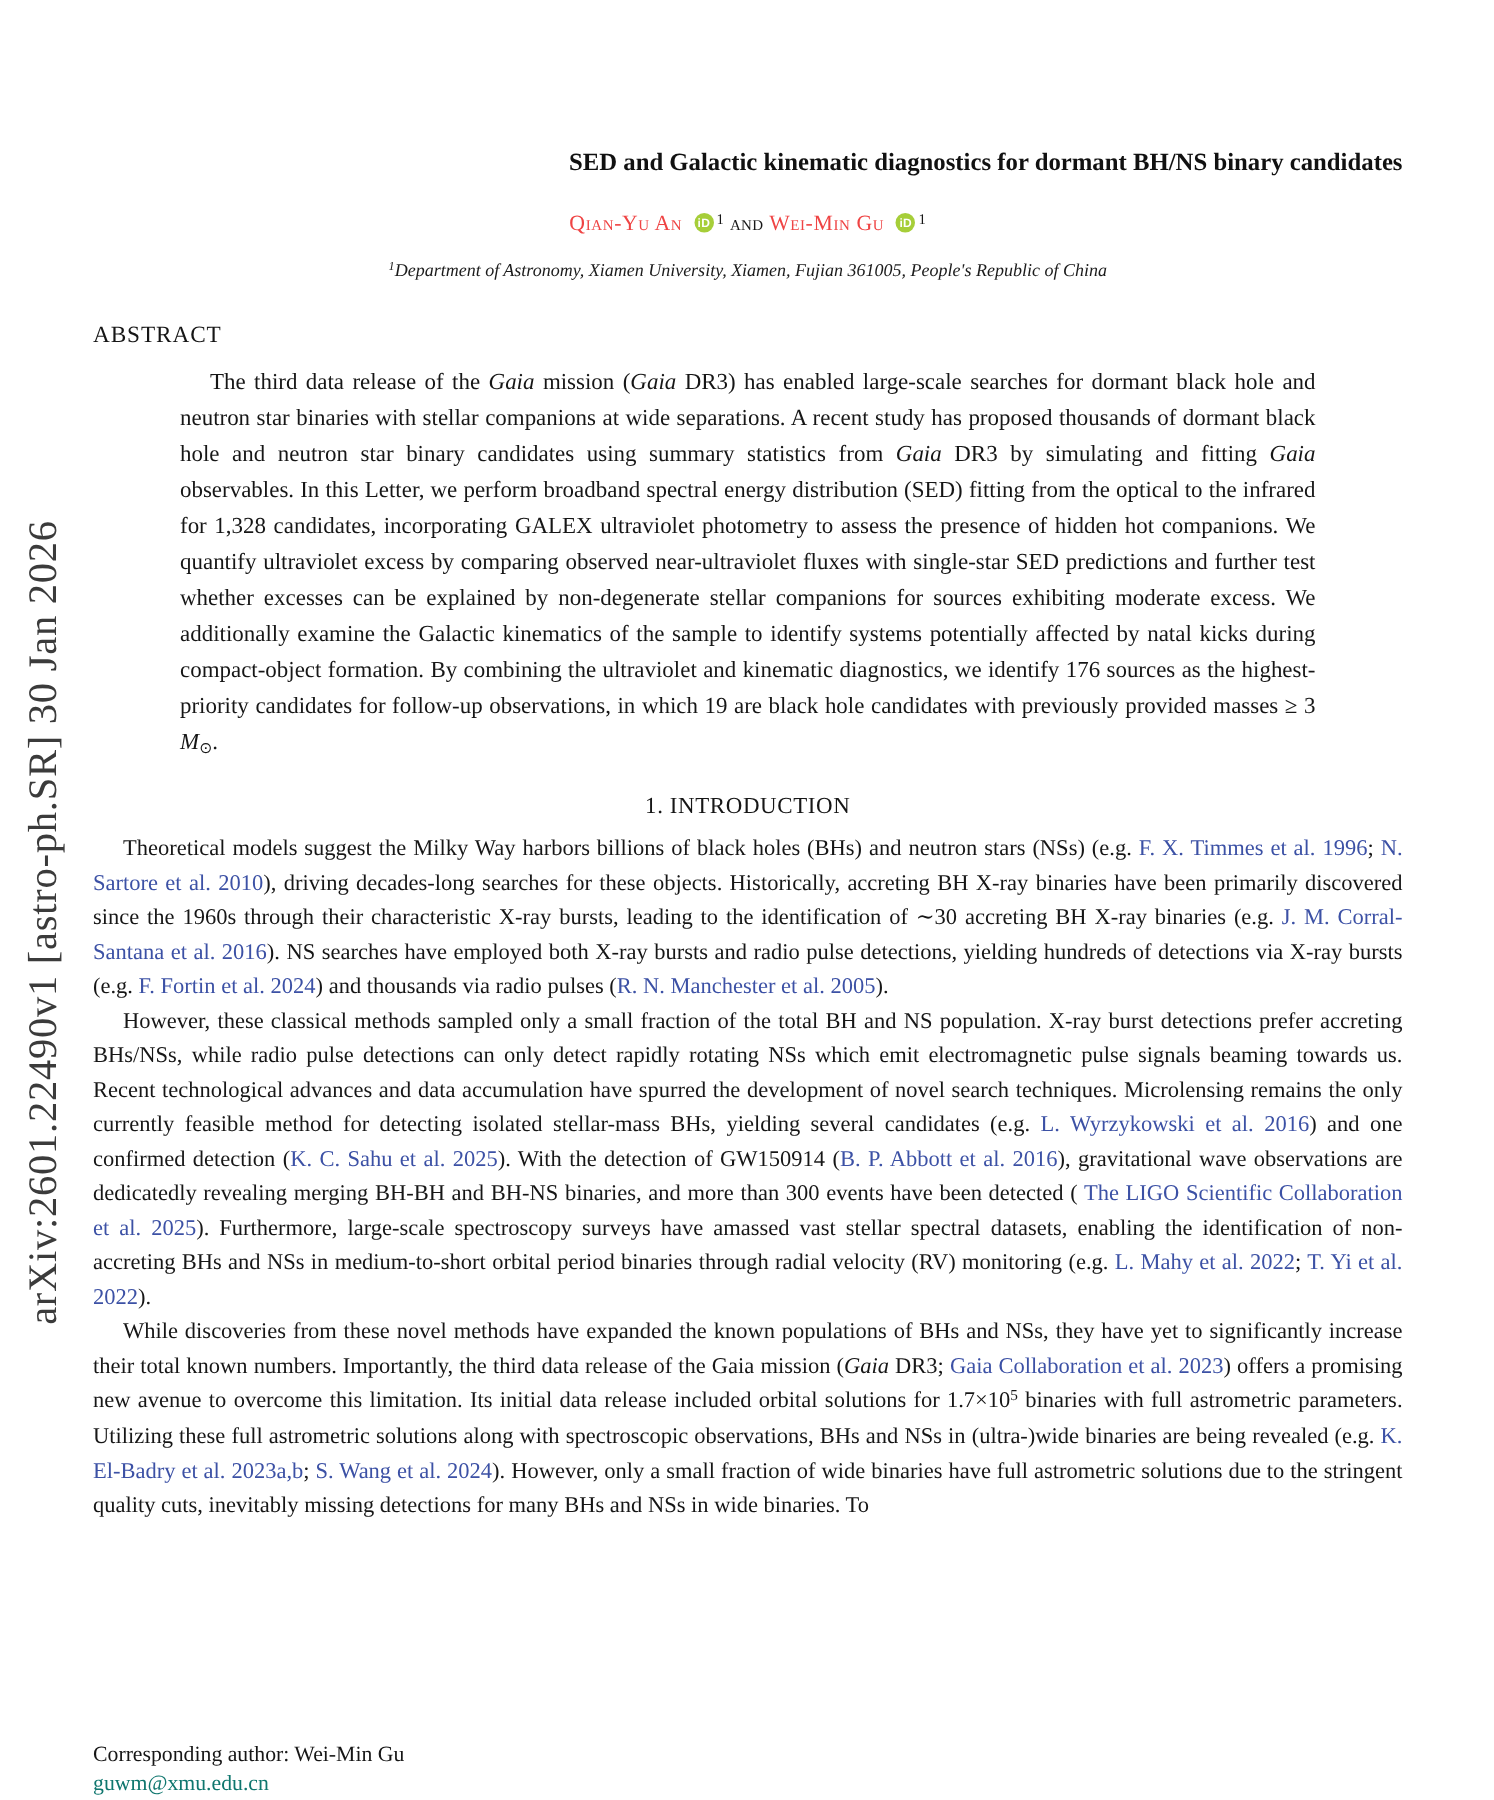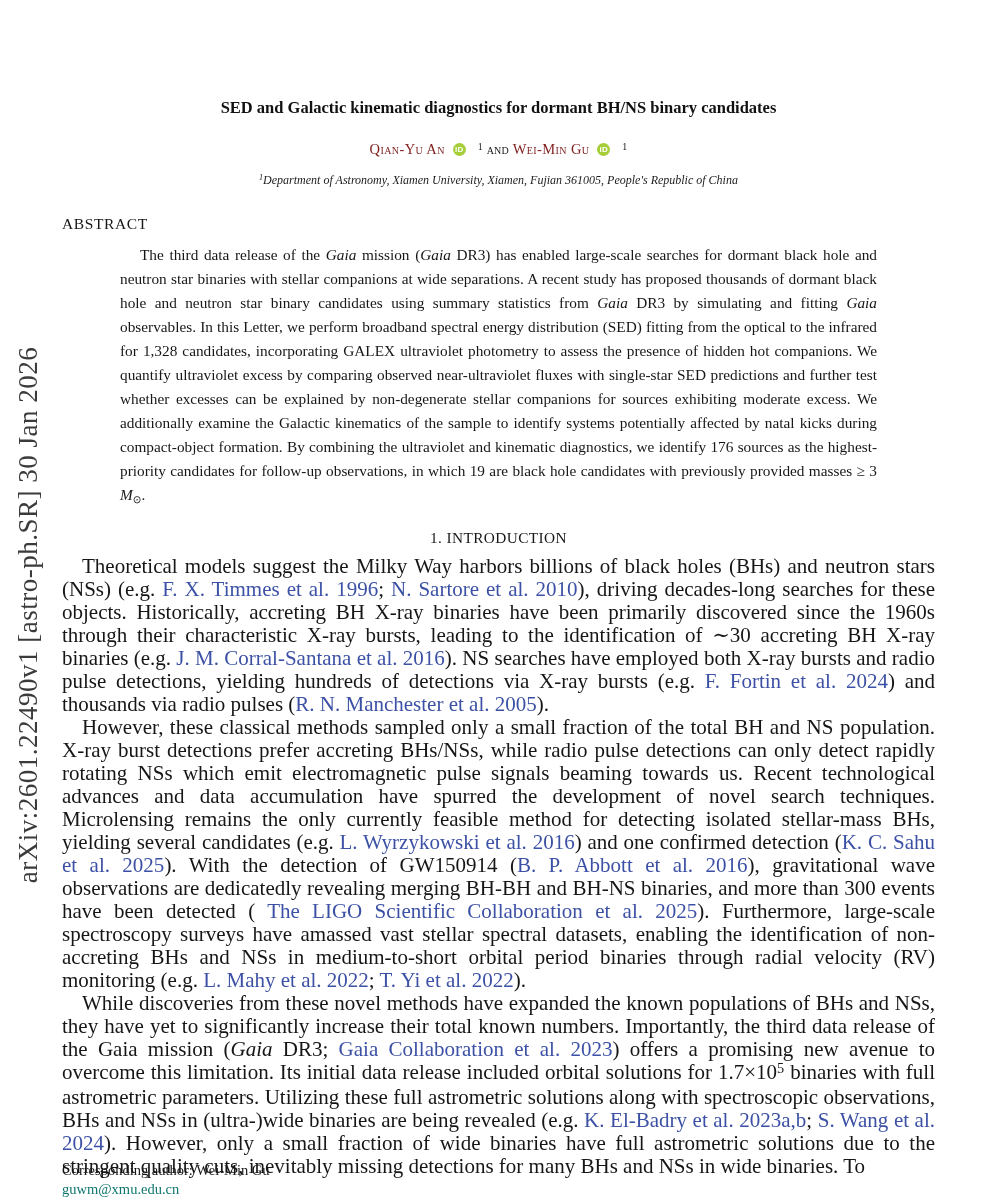--- a/index.html
+++ b/index.html
@@ -14,47 +14,47 @@
   .typeset-line { margin-top:1px; }
 
   .arxiv-stamp {
     position:absolute; width:770px; left:-357px; top:600px;
     transform:rotate(-90deg); text-align:center;
     font-size:27px; line-height:30px; color:#3b3b3b; letter-spacing:0.5px;
     white-space:nowrap;
   }
 
   .content { position:absolute; left:62px; top:0; width:873px; }
-  .title { text-align:center; margin-top:97px; font-size:16.5px; font-weight:bold; line-height:21px; color:#111; }
+  .title { text-align:right; margin-top:97px; font-size:16.5px; font-weight:bold; line-height:21px; color:#111; }
   .authors { text-align:center; margin-top:23px; font-size:14.5px; letter-spacing:0.2px; }
   .affiliation { text-align:center; margin-top:15px; font-size:12px; font-style:italic; color:#1b1b1b; }
   .abstract-heading { text-align:left; margin-top:27px; font-size:15.5px; font-weight:normal; letter-spacing:0.6px; }
   .abstract-body { margin:10px 58px 0 58px; text-align:justify; font-size:15.3px; line-height:24px; text-indent:20px;font-family:Liberation Serif, serif; }
   .section-heading { text-align:center; margin-top:20px; font-size:15.3px; font-weight:normal; letter-spacing:0.4px; }
-  .body-par { text-align:justify; font-size:21px; line-height:23px; text-indent:20px; }
+  .body-par { text-align:justify; font-size:15px; line-height:23px; text-indent:20px; }
   .body-par.first { margin-top:8px; }
 
   .corresponding { position:absolute; left:62px; top:1161px; font-size:14.5px; line-height:19px; }
   .email { color:#0f766e; }
 
   
   .seg-link { color:#3c51a5; }
   .seg-it { font-style:italic; }
   .seg-b { font-weight:bold; }
   .seg-sc { font-variant:small-caps; }
-  .seg-author { font-variant:small-caps; color:#7f1d1d; letter-spacing:0.4px; }
+  .seg-author { font-variant:small-caps; color:#ef4444; letter-spacing:0.4px; }
   .seg-sup { font-size:68%; position:relative; top:-0.45em; }
   .seg-sub { font-size:68%; position:relative; top:0.25em; }
   .seg-lsup { font-size:72%; position:relative; top:-0.28em; margin:0 -0.06em; }
   .seg-lsub { font-size:100%; position:relative; top:0.21em; margin:0 -0.04em; }
   .seg-orcid {
     display:inline-block; width:13px; height:13px; background:#a6ce39;
     border-radius:50%; color:#ffffff; font-size:8px; line-height:13px;
     text-align:center; font-family:"Liberation Sans","DejaVu Sans",sans-serif;
-    font-weight:bold; margin:0 12px 0 4px; vertical-align:2px;
+    font-weight:bold; margin:0 2px 0 4px; vertical-align:2px;
   }
 </style>
 </head>
 <body>
 
 <div class="page">
 
   <div class="arxiv-stamp">arXiv:2601.22490v1 [astro-ph.SR] 30 Jan 2026</div>
 
 

